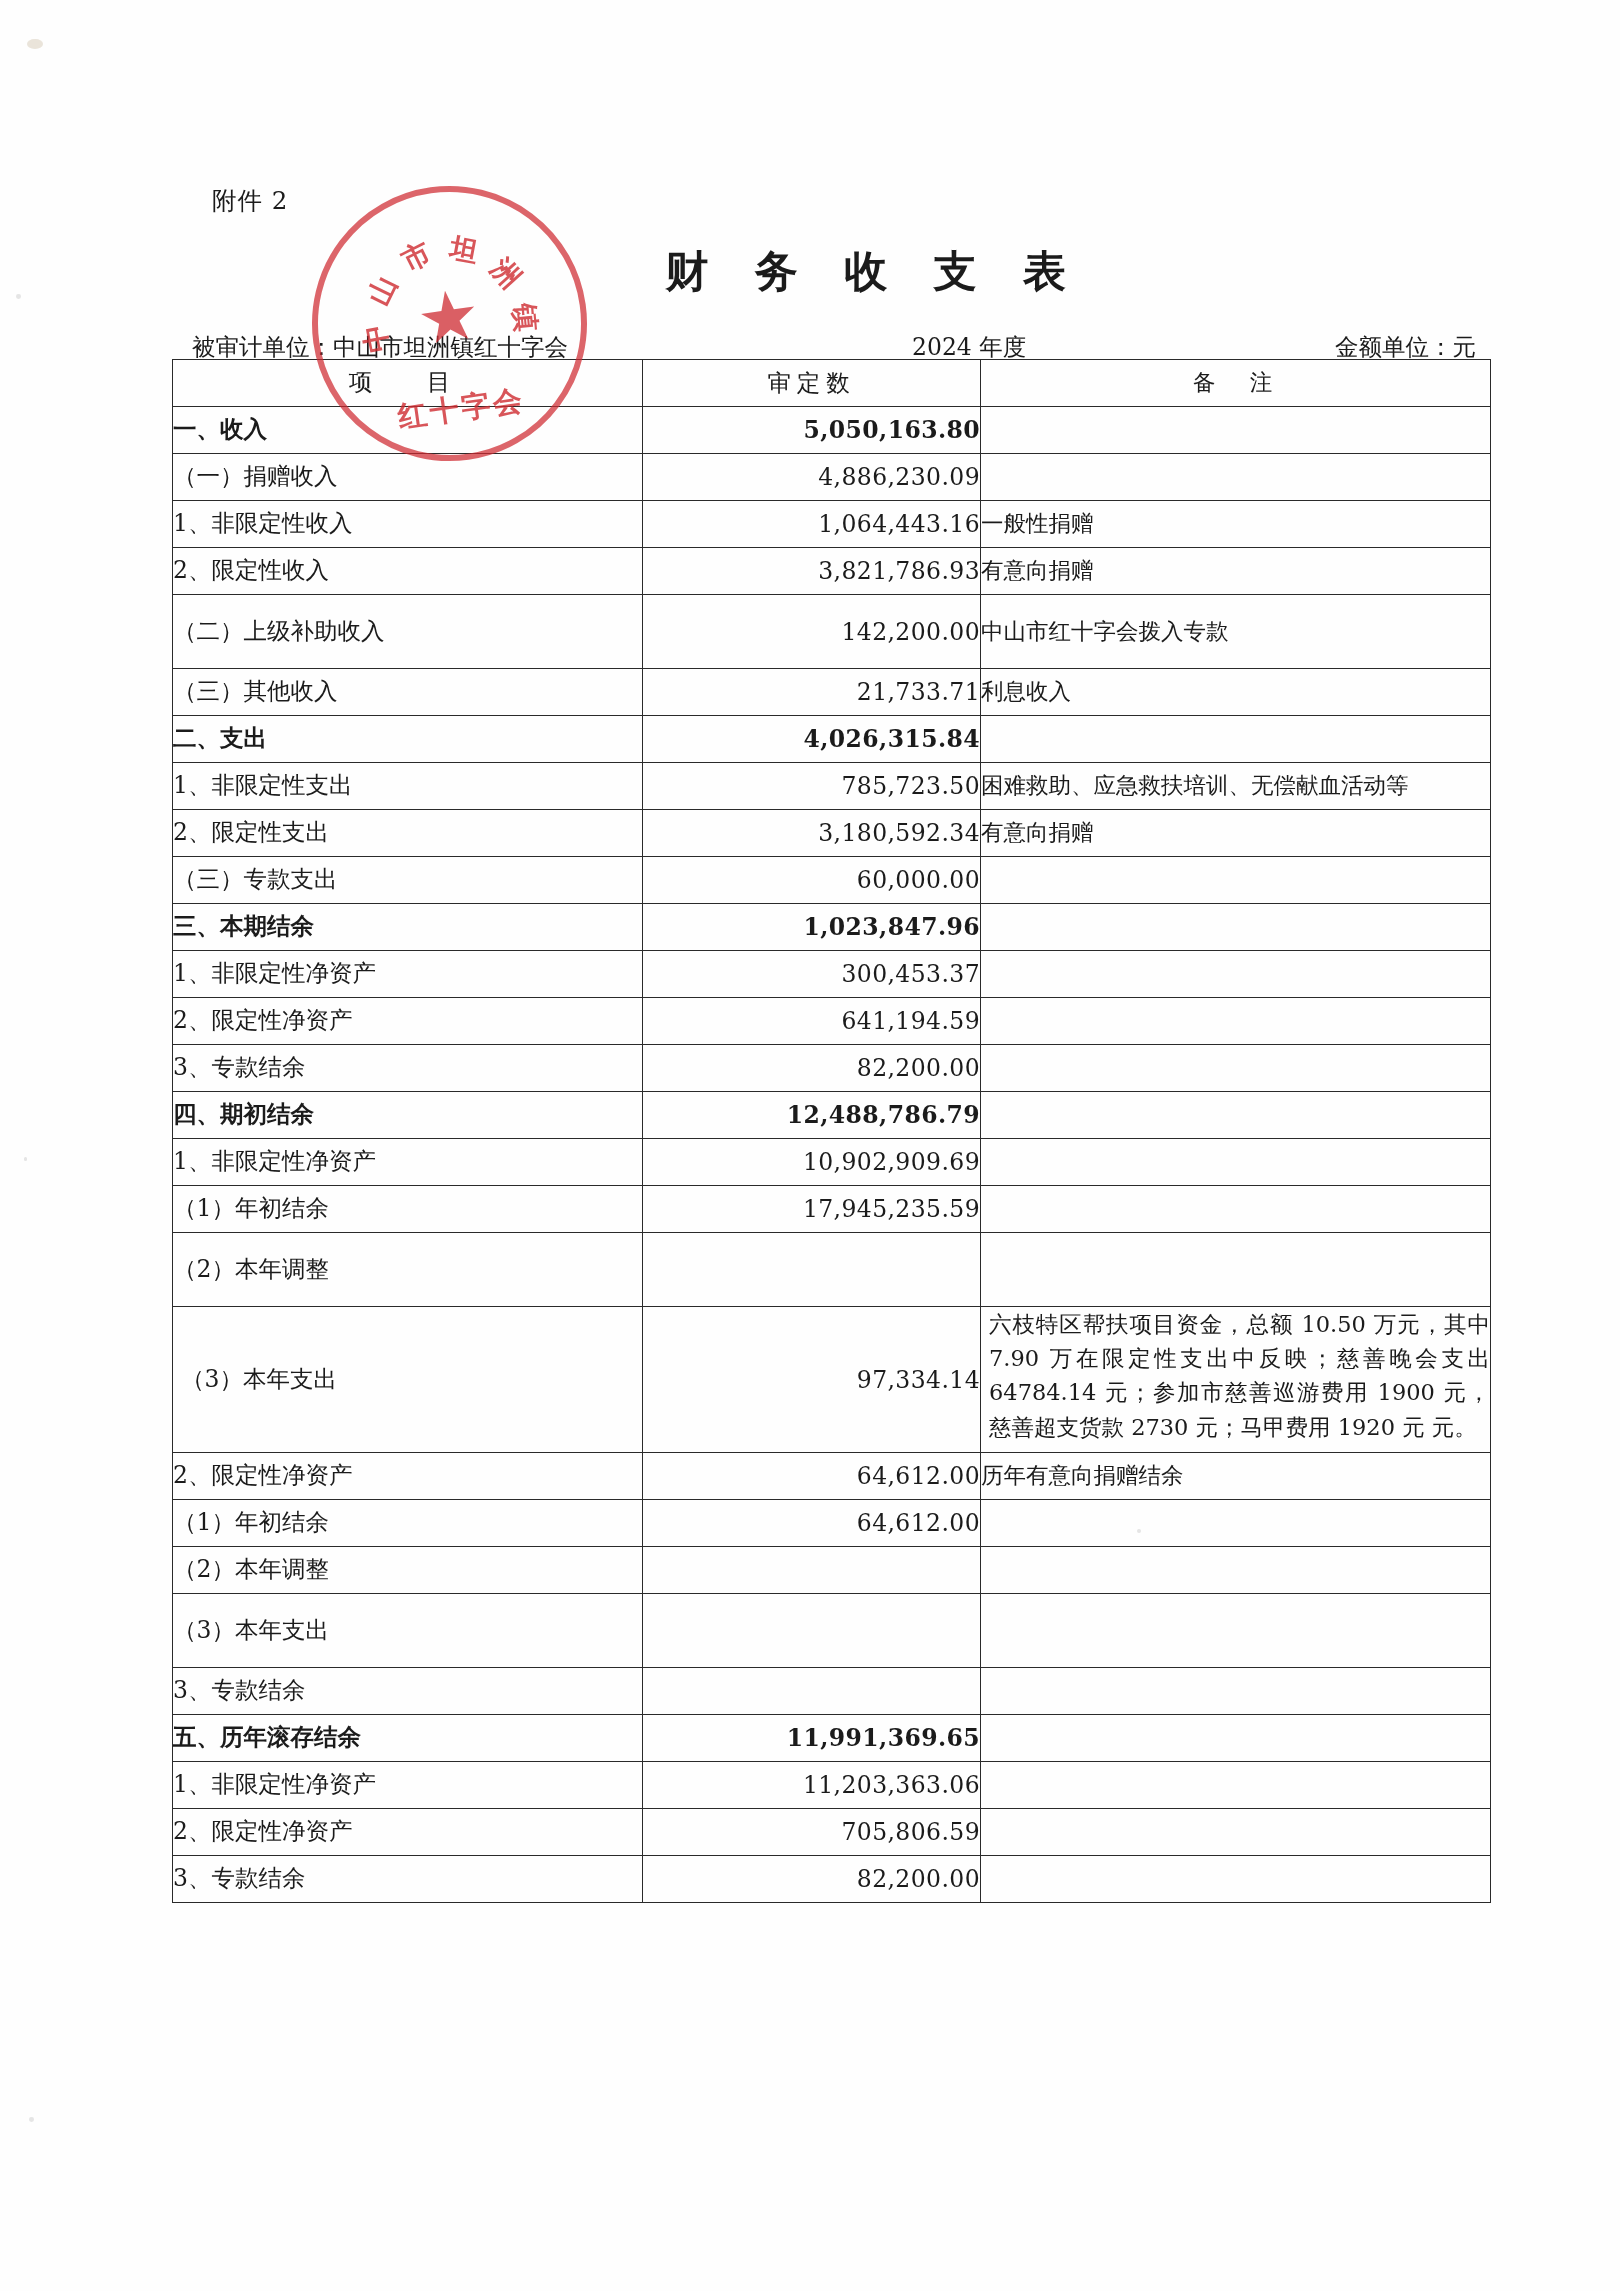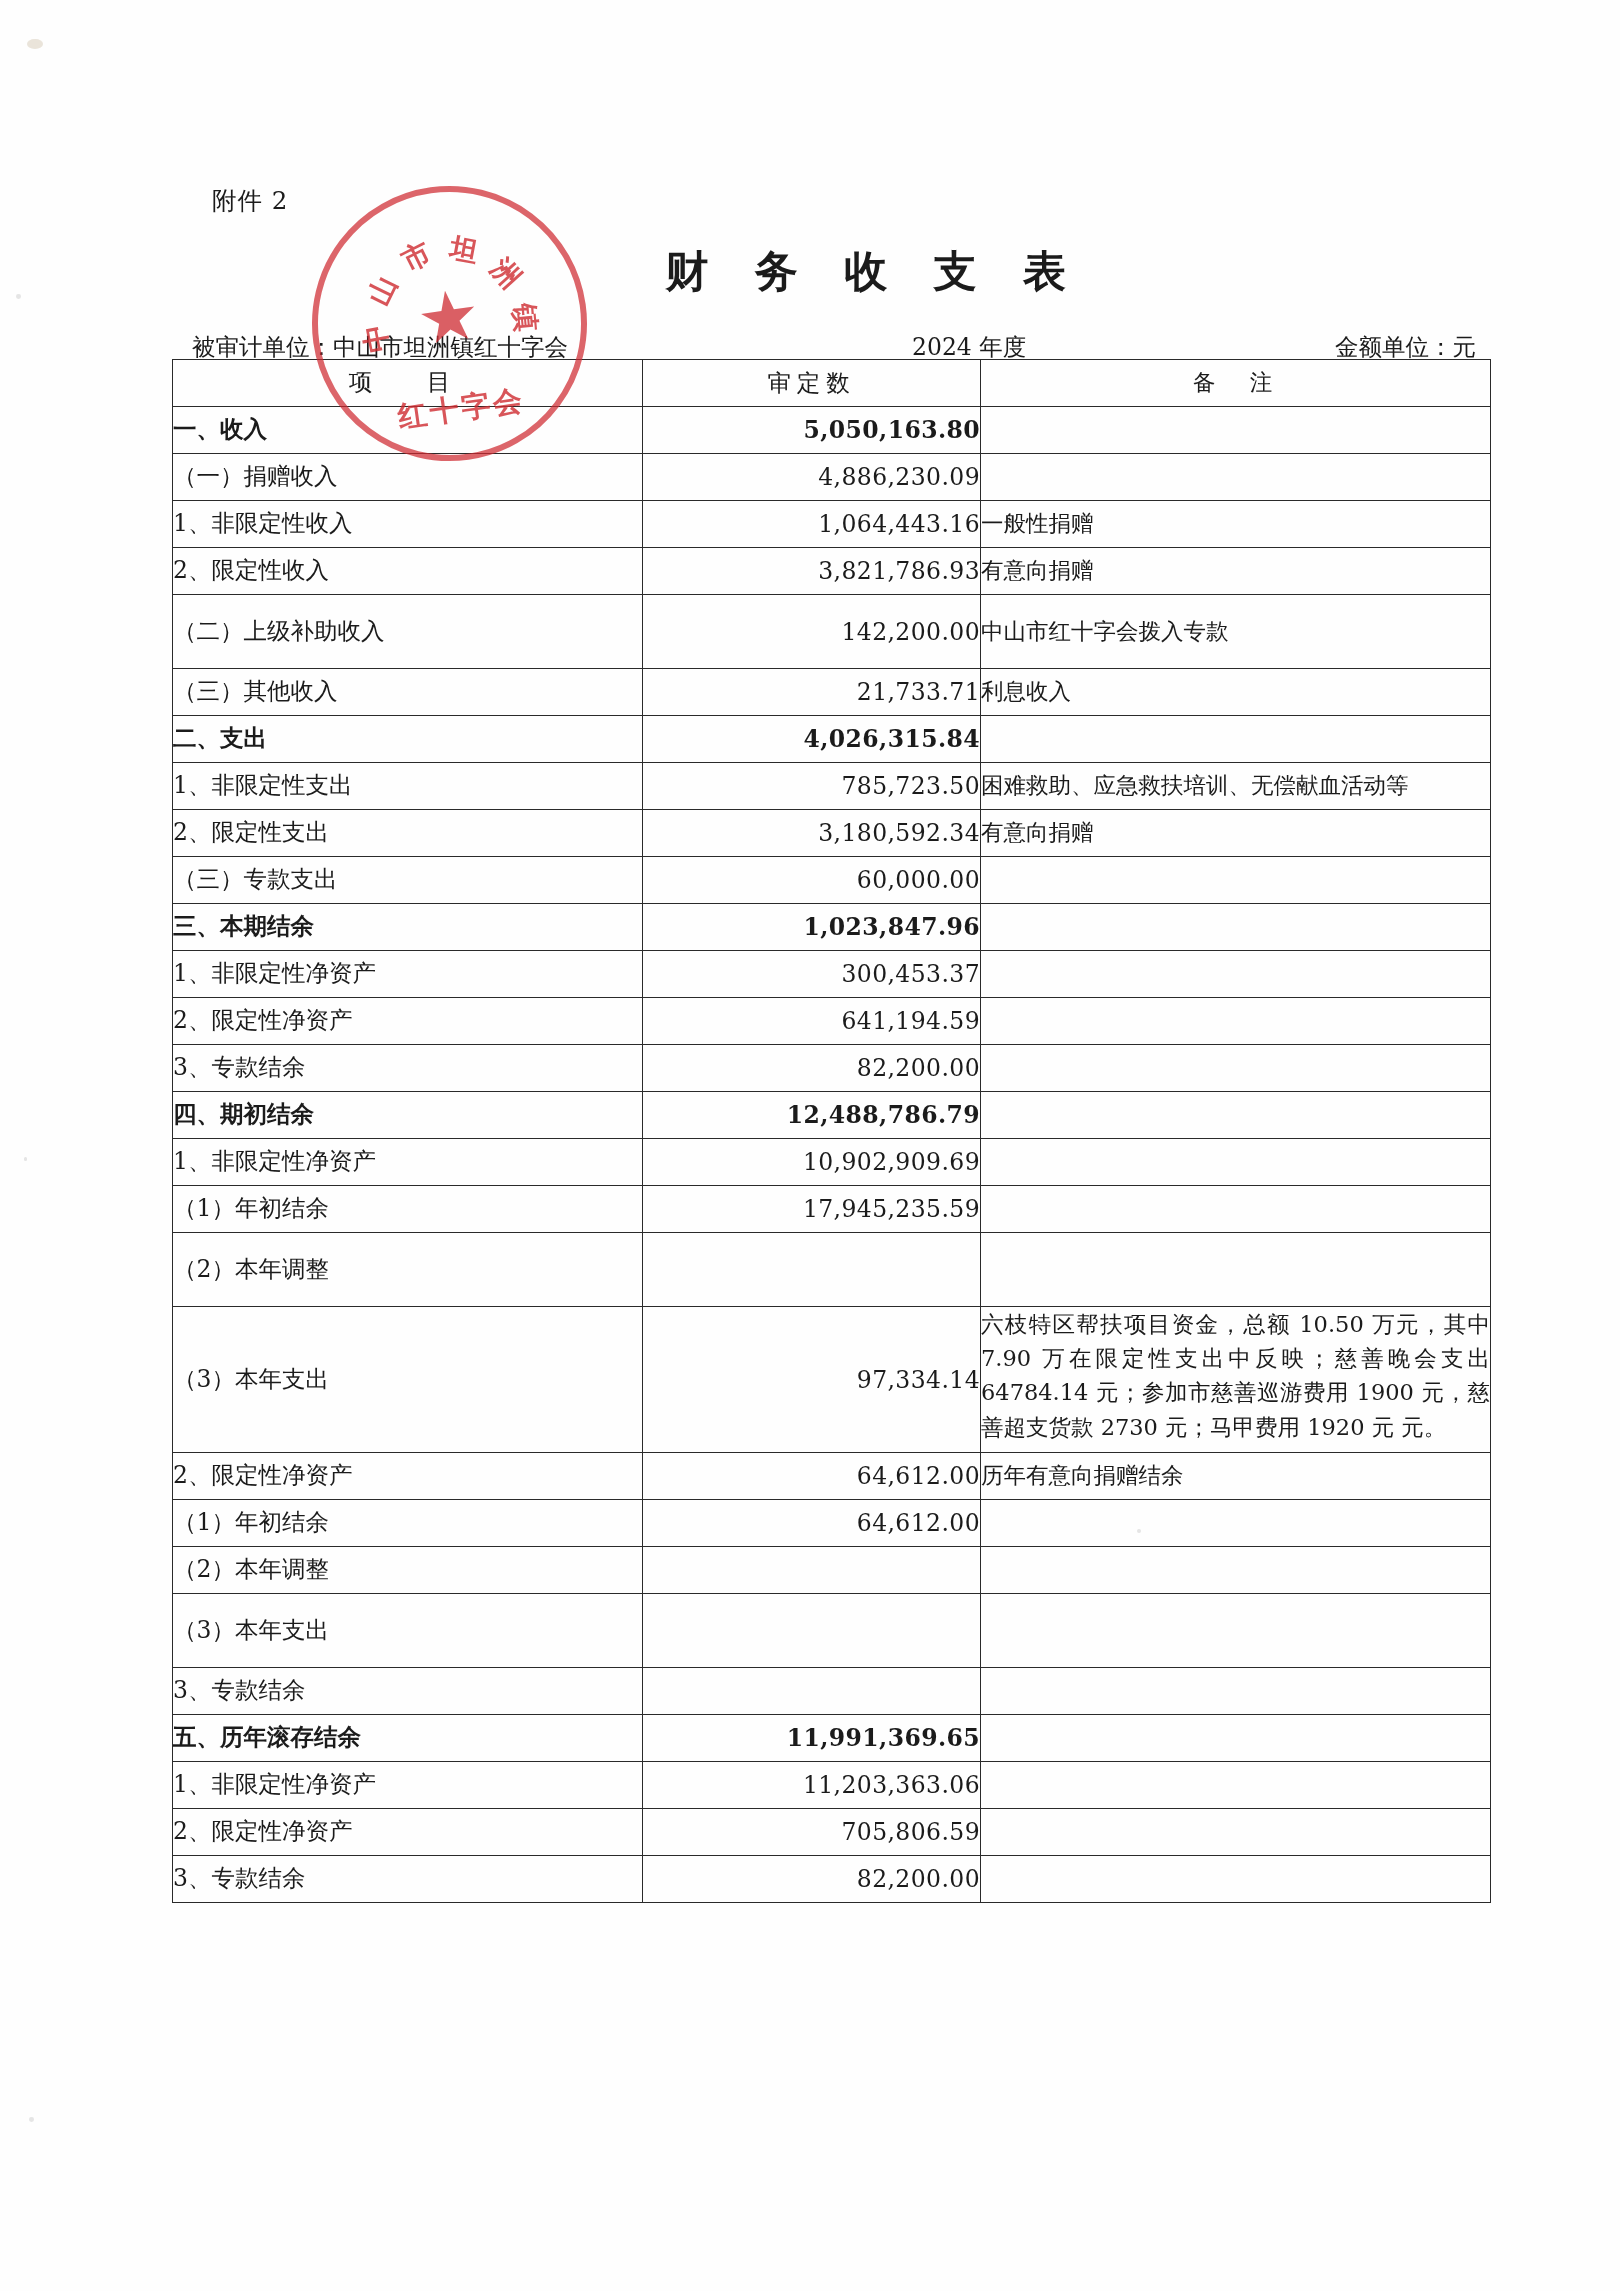--- a/index.html
+++ b/index.html
@@ -112,21 +112,21 @@
   .hdr .cell-note {
     text-align: center;
     font-weight: normal;
     letter-spacing: 5.9px;
     padding-left: 5.9px;
     padding-right: 5.9px;
   }
   .hdr .cell-item { letter-spacing: 15.7px; text-align: center; }
   .bold .cell-item, .bold .cell-amt { font-weight: bold; }
   .tall .cell-item, .tall .cell-amt, .tall .cell-note { height: 73px; }
-  .xtall .cell-item, .xtall .cell-amt, .xtall .cell-note { height: 145px; }
+  .xtall .cell-item, .xtall .cell-amt, .xtall .cell-note { height: 145px; padding-left: 8px; }
   .note-long {
     line-height: 1.52;
     text-align: justify;
     padding: 7.8px 9.8px 7.8px 7.8px;
   }
   .item-bottom { vertical-align: bottom; padding-bottom: 9.8px; }
 
   
   .seal {
     position: absolute;

